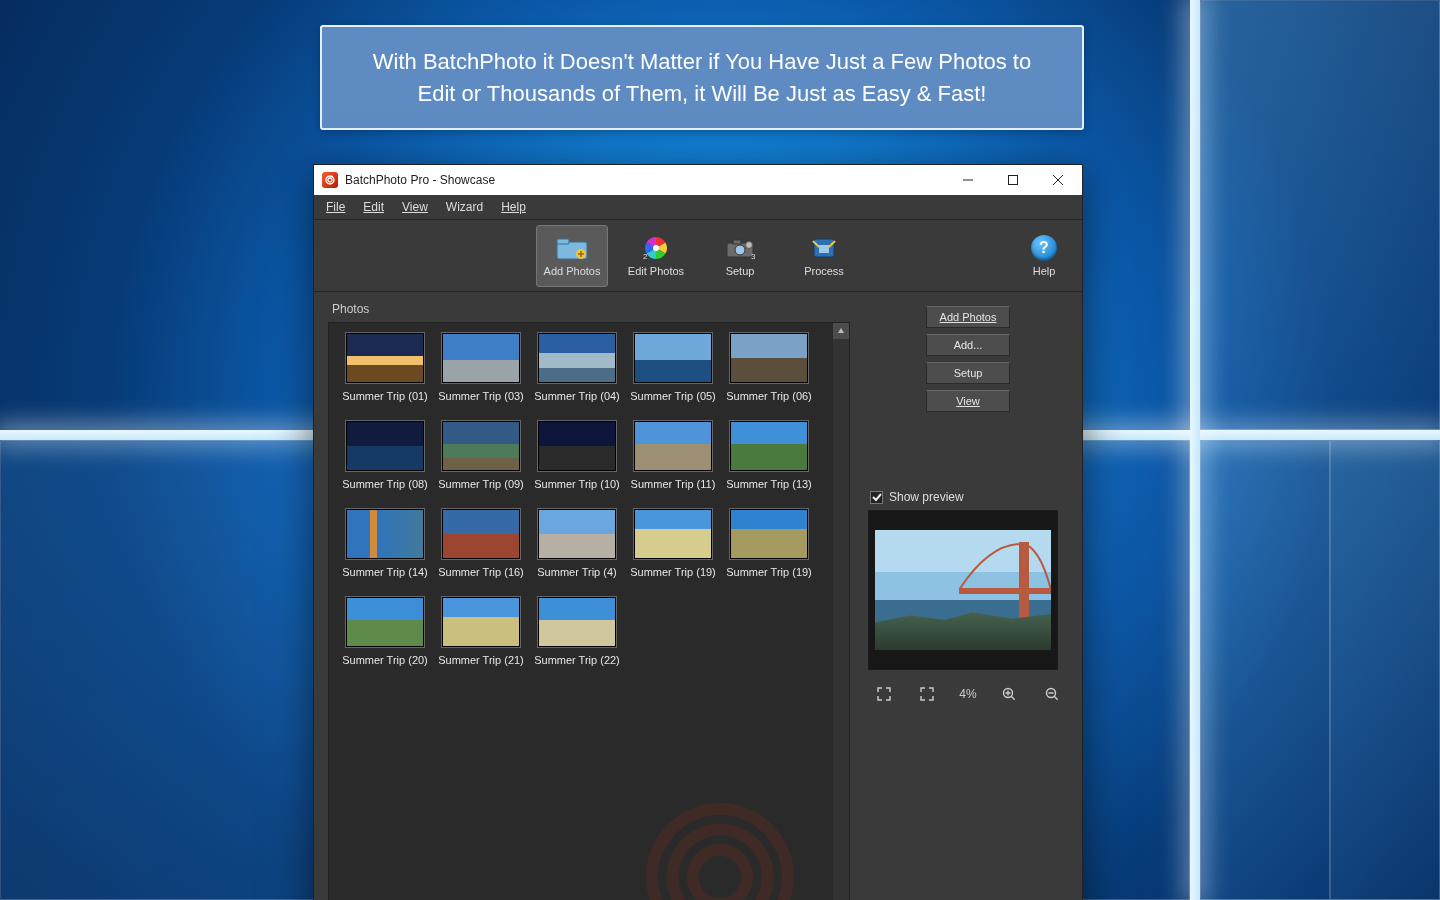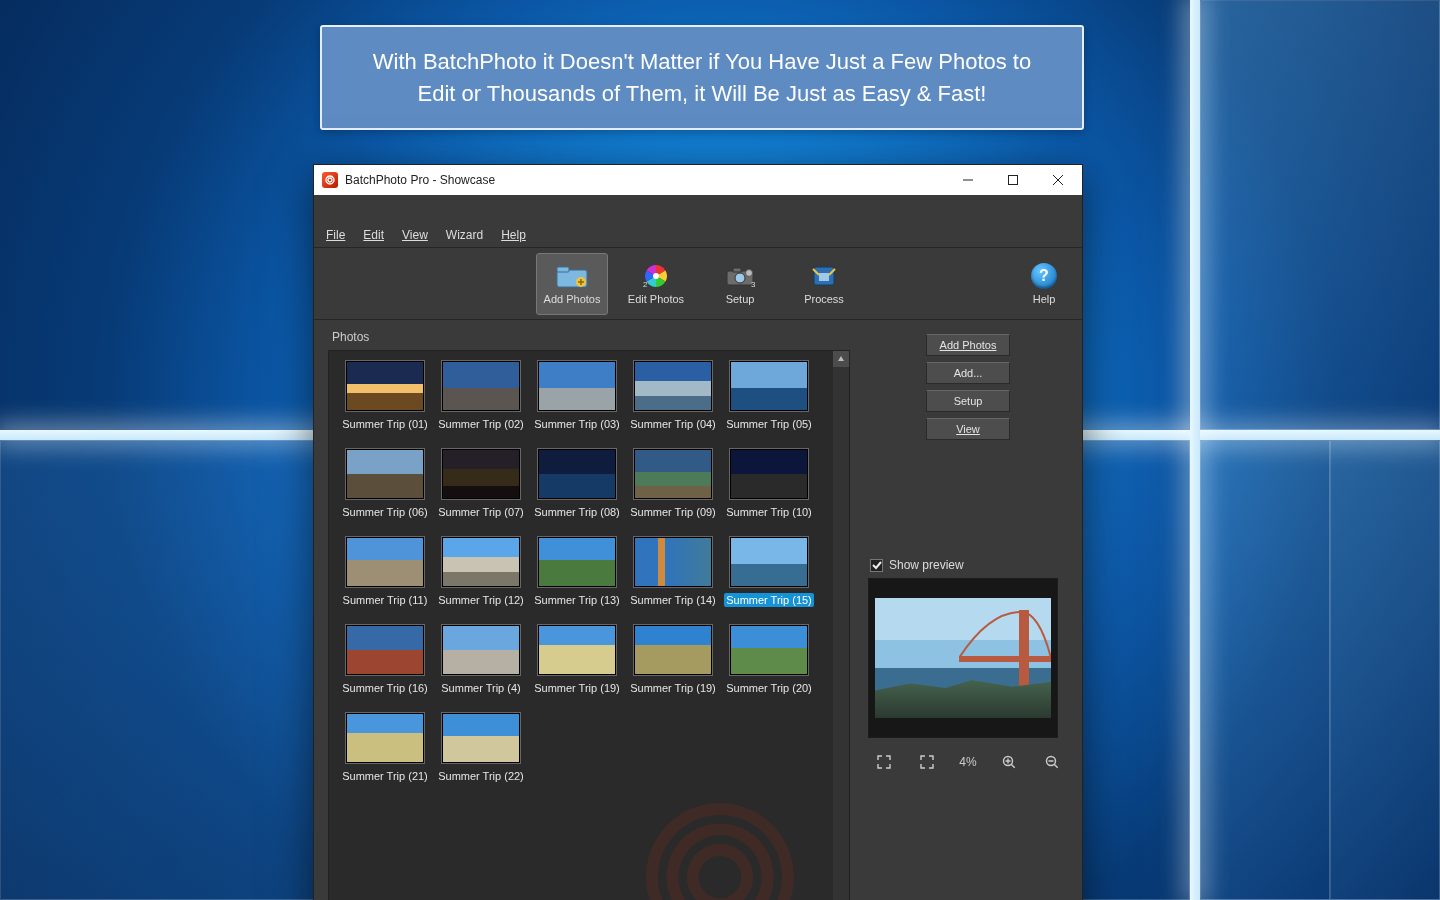--- a/index.html
+++ b/index.html
@@ -43,21 +43,21 @@
 }
 .titlebar .app-icon{width:16px;height:16px;border-radius:3px;margin-right:7px;
   background:linear-gradient(135deg,#ff5a2e,#b51a00);display:flex;align-items:center;justify-content:center;}
 .titlebar .app-icon svg{width:10px;height:10px;}
 .titlebar .ttl{flex:1;}
 .winbtns{display:flex;}
 .winbtn{width:45px;height:30px;display:flex;align-items:center;justify-content:center;}
 .winbtn svg{width:10px;height:10px;stroke:#222;stroke-width:1;fill:none;}
 
 .menubar{height:22px;background:#3a3a3a;border-bottom:1px solid #262626;
-  display:flex;align-items:center;padding:12px 4px;gap:2px;font-size:12px;color:#ddd;margin-top:28px;}
+  display:flex;align-items:center;padding:12px 4px;gap:2px;font-size:12px;color:#ddd;}
 .menuitem{padding:2px 8px;border-radius:2px;}
 .menuitem .ul{text-decoration:underline;}
 
 .toolbar{height:72px;background:#3a3a3a;display:flex;align-items:center;
   padding:0 12px;justify-content:center;position:relative;border-bottom:1px solid #262626;}
 .toolbtn{width:72px;height:62px;margin:0 6px;display:flex;flex-direction:column;
   align-items:center;justify-content:center;color:#ddd;font-size:11px;border-radius:3px;gap:4px;}
 .toolbtn.active{background:#5a5a5a;border:1px solid #777;}
 .toolbtn .ticon{width:34px;height:26px;display:flex;align-items:center;justify-content:center;}
 .helpbtn{position:absolute;right:14px;top:5px;width:48px;height:62px;
@@ -112,21 +112,21 @@
 .vscroll .arrow{height:16px;background:#4c4c4c;display:flex;align-items:center;justify-content:center;}
 .vscroll .track{flex:1;background:#333;}
 .vscroll svg{width:8px;height:8px;fill:#bbb;}
 
 .right{width:200px;display:flex;flex-direction:column;gap:6px;}
 .btnstack{padding-top:4px;display:flex;flex-direction:column;gap:6px;align-items:center;}
 .btn{width:84px;height:22px;font-size:11px;color:#e4e4e4;background:#4d4d4d;
   border:1px solid #2a2a2a;border-top-color:#666;display:flex;align-items:center;justify-content:center;}
 .btn .ul{text-decoration:underline;}
 
-.previewblk{margin-top:112px;}
+.previewblk{margin-top:72px;}
 .chk-row{display:flex;align-items:center;gap:6px;color:#ddd;font-size:12px;margin:0 0 6px 2px;}
 .chk{width:13px;height:13px;background:#222;border:1px solid #777;display:flex;align-items:center;justify-content:center;}
 .chk svg{width:10px;height:10px;stroke:#eee;stroke-width:2;fill:none;}
 .preview{width:190px;height:160px;border:1px solid #1c1c1c;background:#171717;
   display:flex;align-items:center;justify-content:center;overflow:hidden;position:relative;}
 .preview-img{width:176px;height:120px;position:relative;
   background:linear-gradient(#b5d9ef 0% 35%, #8dc2e3 35% 58%, #3a6d8f 58% 100%);}
 .gg-tower{position:absolute;right:22px;top:12px;width:10px;height:78px;
   background:#b85a3f;}
 .gg-deck{position:absolute;right:0;top:58px;width:92px;height:6px;background:#b85a3f;}
@@ -259,74 +259,58 @@
       <div class="left">
         <div class="section-label">Photos</div>
         <div class="grid-wrap">
           <div class="grid-scroll">
             <div class="grid" id="grid">
                 <div class="thumb">
                   <div class="img p1"></div>
                   <div class="cap">Summer Trip (01)</div>
                 </div>
                 <div class="thumb">
-                  <div class="img p2"></div>
-                  <div class="cap">Summer Trip (02)</div>
-                </div>
-                <div class="thumb">
                   <div class="img p3"></div>
                   <div class="cap">Summer Trip (03)</div>
                 </div>
                 <div class="thumb">
                   <div class="img p4"></div>
                   <div class="cap">Summer Trip (04)</div>
                 </div>
                 <div class="thumb">
                   <div class="img p5"></div>
                   <div class="cap">Summer Trip (05)</div>
                 </div>
                 <div class="thumb">
                   <div class="img p6"></div>
                   <div class="cap">Summer Trip (06)</div>
                 </div>
                 <div class="thumb">
-                  <div class="img p7"></div>
-                  <div class="cap">Summer Trip (07)</div>
-                </div>
-                <div class="thumb">
                   <div class="img p8"></div>
                   <div class="cap">Summer Trip (08)</div>
                 </div>
                 <div class="thumb">
                   <div class="img p9"></div>
                   <div class="cap">Summer Trip (09)</div>
                 </div>
                 <div class="thumb">
                   <div class="img p10"></div>
                   <div class="cap">Summer Trip (10)</div>
                 </div>
                 <div class="thumb">
                   <div class="img p11"></div>
                   <div class="cap">Summer Trip (11)</div>
                 </div>
                 <div class="thumb">
-                  <div class="img p12"></div>
-                  <div class="cap">Summer Trip (12)</div>
-                </div>
-                <div class="thumb">
                   <div class="img p13"></div>
                   <div class="cap">Summer Trip (13)</div>
                 </div>
                 <div class="thumb">
                   <div class="img p14"></div>
                   <div class="cap">Summer Trip (14)</div>
-                </div>
-                <div class="thumb selected">
-                  <div class="img p15"></div>
-                  <div class="cap">Summer Trip (15)</div>
                 </div>
                 <div class="thumb">
                   <div class="img p16"></div>
                   <div class="cap">Summer Trip (16)</div>
                 </div>
                 <div class="thumb">
                   <div class="img p17"></div>
                   <div class="cap">Summer Trip (4)</div>
                 </div>
                 <div class="thumb">

